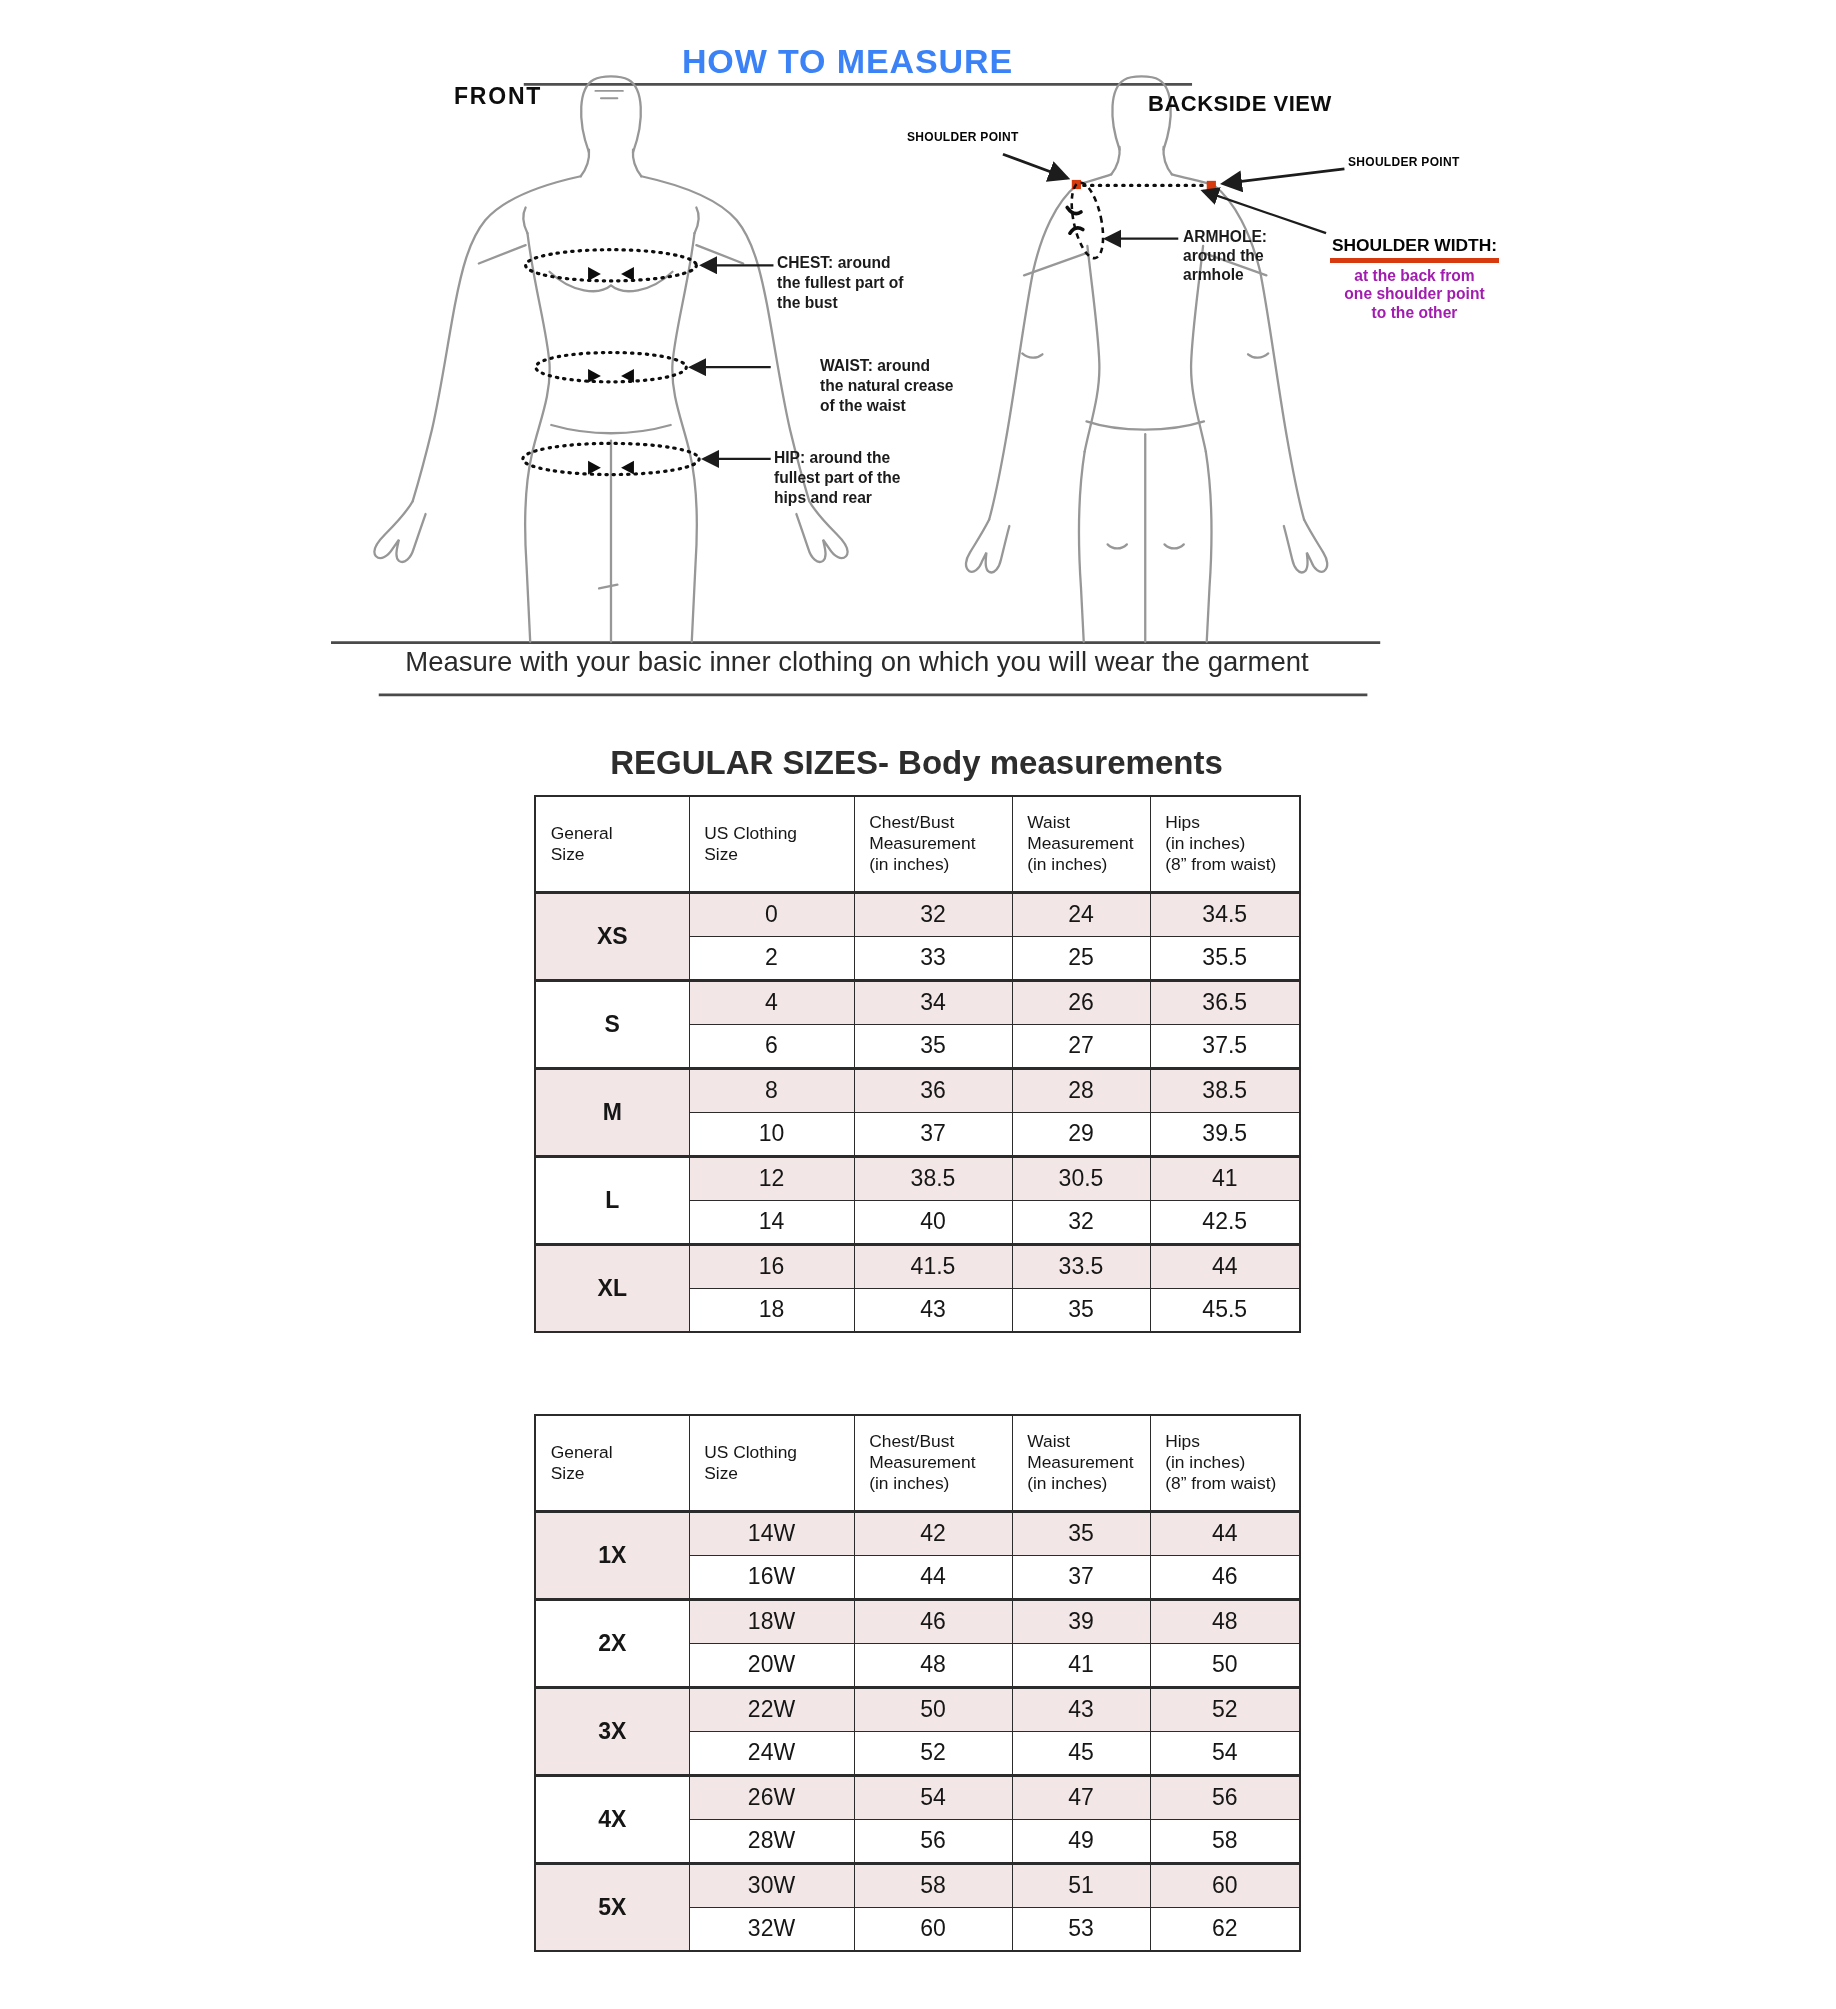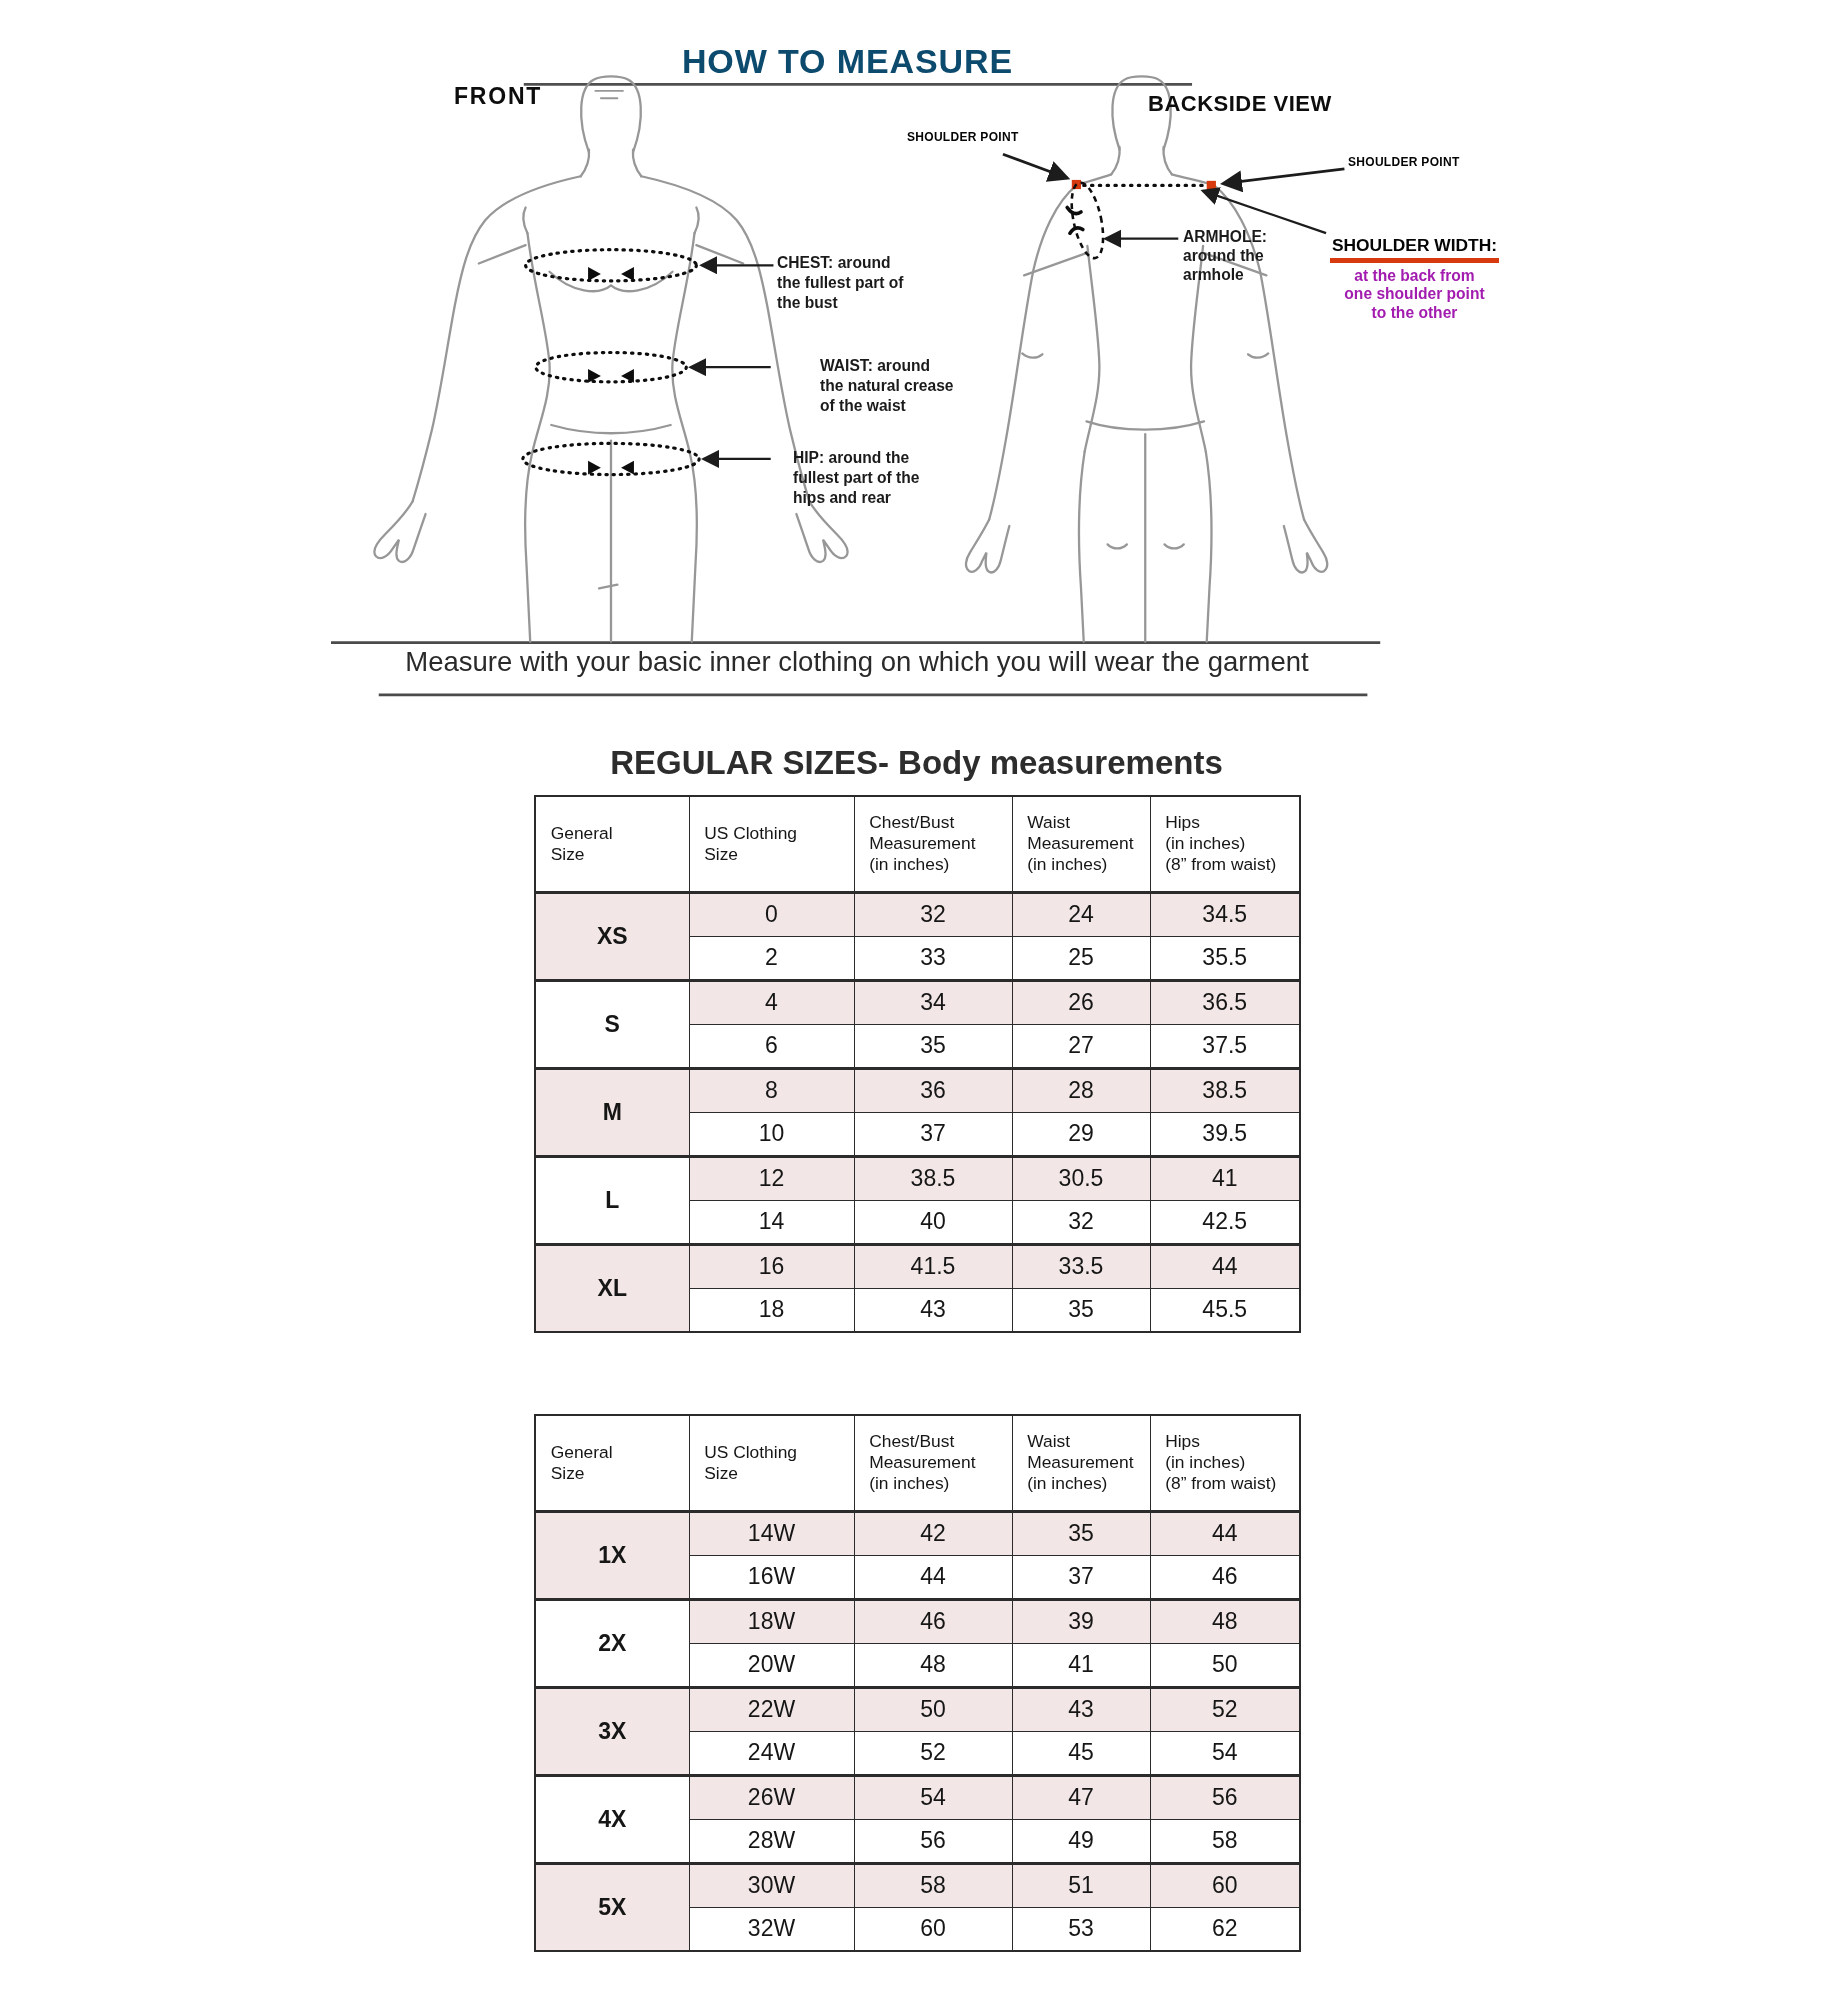--- a/index.html
+++ b/index.html
@@ -1,30 +1,30 @@
 <!DOCTYPE html>
 <html style="font-size:14.7px"><head>
 <meta charset="utf-8">
 <style>
   html,body{margin:0;padding:0;background:#fff;}
   .canvas{position:relative;width:1837px;height:2009px;background:#ffffff;
           font-family:"Liberation Sans",sans-serif;color:#1a1a1a;overflow:hidden;}
   .abs{position:absolute;}
   
   .how-title{left:572px;top:42px;width:551px;text-align:center;font-size:34px;font-weight:bold;
-             color:#0c4a6e;letter-spacing:0.9px;}
+             color:#3b82f6;letter-spacing:0.9px;}
   .front-label{left:454px;top:83px;font-size:23px;font-weight:bold;color:#0d0d0d;letter-spacing:1.8px;}
   .back-label{left:1148px;top:91px;font-size:22px;font-weight:bold;color:#0d0d0d;letter-spacing:0.5px;}
   .sp-label{font-size:12px;font-weight:bold;color:#050505;letter-spacing:0.3px;}
   .sp-left{left:907px;top:130px;}
   .sp-right{left:1348px;top:155px;}
   .note-block{font-size:15.6px;font-weight:bold;color:#1b1b1b;line-height:19px;}
   .chest-label{left:777px;top:253px;line-height:20px;}
   .waist-label{left:820px;top:356px;line-height:20px;}
-  .hip-label{left:793px;top:448px;line-height:20px;}
+  .hip-label{left:774px;top:448px;line-height:20px;}
   .armhole-label{left:1183px;top:227px;}
   .sw-block{left:1330px;top:235px;width:169px;text-align:center;}
   .sw-title{font-size:17.4px;font-weight:bold;color:#050505;}
   .sw-bar{height:5.5px;margin:1.8px 0 3.7px 0;}
   .sw-lines{font-size:15.6px;font-weight:bold;line-height:18.4px;color:#a21caf;}
   .footnote{left:338px;top:646px;width:1038px;text-align:center;font-size:27.5px;color:#2a2a2a;}
   
   .table-title{left:534px;width:765px;text-align:center;font-size:33px;font-weight:bold;color:#2d2d2d;}
   .t-regular-title{top:744px;}
   .t-plus-title{top:1372px;}

